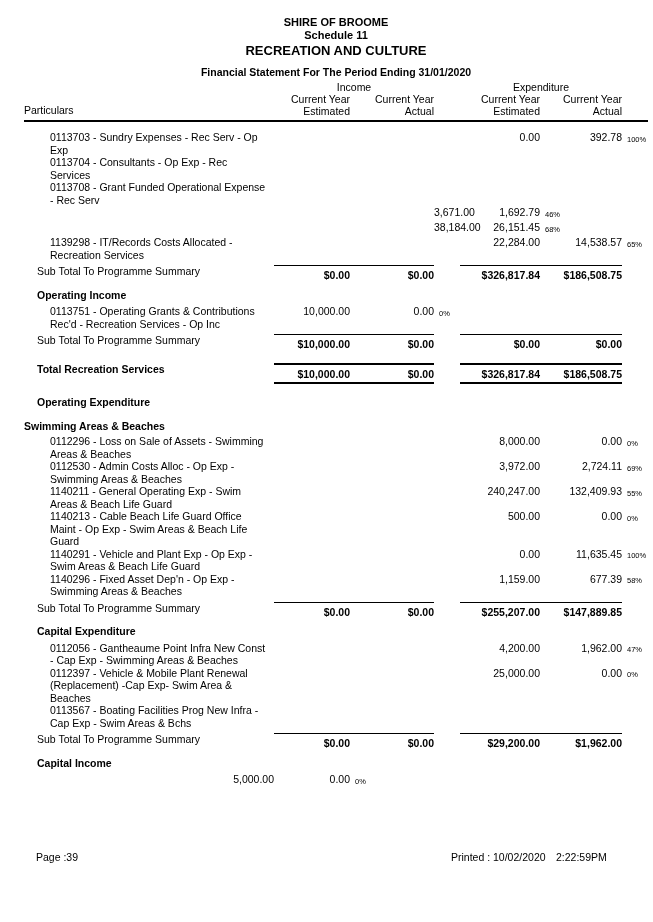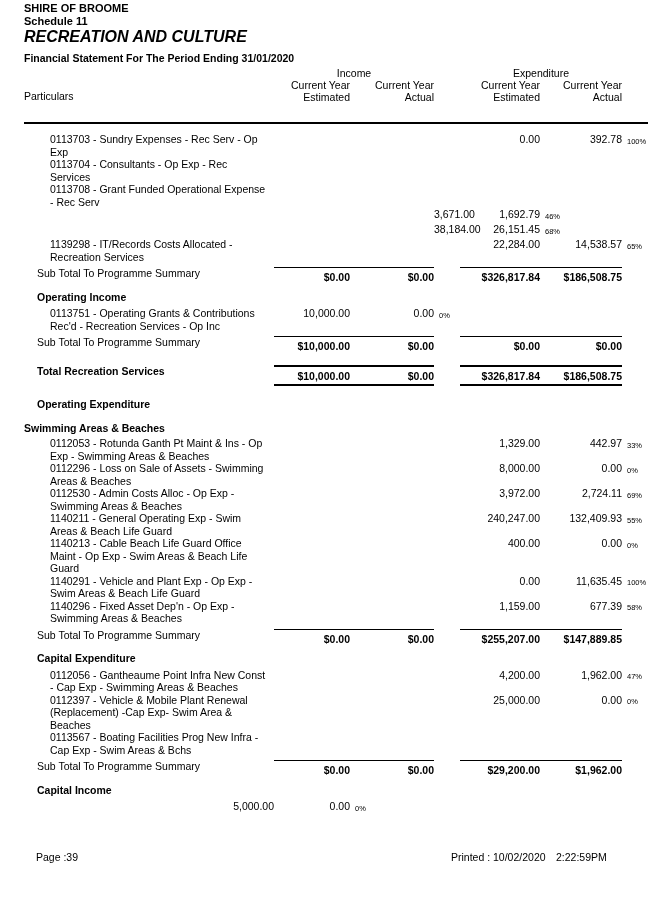--- a/index.html
+++ b/index.html
@@ -5,30 +5,30 @@
   html, body { margin: 0; padding: 0; }
   body {
     width: 653px; height: 922px; background: #ffffff;
     font-family: "Liberation Sans", sans-serif;
     font-size: 10.5px; color: #000;
     position: relative; overflow: hidden;
   }
   .content { position: absolute; left: 24px; right: 5px; top: 0; }
 
   
-  .rpt-header { padding-top: 1px; }
+  .rpt-header { text-align: center; padding-top: 15px; }
   .rpt-org      { font-weight: bold; font-size: 11px; line-height: 14px; }
   .rpt-schedule { font-weight: bold; font-size: 11px; line-height: 13px; }
-  .rpt-title    { font-weight: bold; font-size: 16px; line-height: 17px; font-style: italic; }
+  .rpt-title    { font-weight: bold; font-size: 13px; line-height: 17px; }
   .rpt-stmt     { font-weight: bold; font-size: 10.5px; margin-top: 7px; line-height: 13px; }
 
   
   .grid-cols { display: grid; grid-template-columns: 250px 76px 84px 26px 80px 82px 26px; }
 
-  .thead { border-bottom: 2px solid #000; padding-bottom: 19px; margin-top: 2px; }
+  .thead { border-bottom: 2px solid #000; padding-bottom: 3px; margin-top: 2px; }
   .thead .group-row { grid-column: 1 / -1; display: grid; grid-template-columns: 250px 160px 26px 162px 26px; line-height: 12px; }
   .group-income, .group-exp { text-align: center; }
   .colhead { text-align: right; line-height: 12px; }
   .particulars-head { align-self: end; text-align: left; line-height: 12px; padding-bottom: 1px; margin-top: 8px; }
 
   
   .tbody { padding-top: 9px; }
   .row { line-height: 12.5px; }
   .c-label { text-align: left; padding-right: 6px; }
   .c-num { text-align: right; white-space: nowrap; }
@@ -203,29 +203,20 @@
       <div class="row grid-cols program">
         <div class="c-label">Swimming Areas &amp; Beaches</div>
         <div class="c-num c-ie"></div>
         <div class="c-num c-ia"></div>
         <div class="c-pct c-ip"></div>
         <div class="c-num c-ee"></div>
         <div class="c-num c-ea"></div>
         <div class="c-pct c-ep"></div>
       </div>
       <div class="row grid-cols account">
-        <div class="c-label">0112053 - Rotunda Ganth Pt Maint &amp; Ins - Op Exp - Swimming Areas &amp; Beaches</div>
-        <div class="c-num c-ie"></div>
-        <div class="c-num c-ia"></div>
-        <div class="c-pct c-ip"></div>
-        <div class="c-num c-ee">1,329.00</div>
-        <div class="c-num c-ea">442.97</div>
-        <div class="c-pct c-ep">33%</div>
-      </div>
-      <div class="row grid-cols account">
         <div class="c-label">0112296 - Loss on Sale of Assets - Swimming Areas &amp; Beaches</div>
         <div class="c-num c-ie"></div>
         <div class="c-num c-ia"></div>
         <div class="c-pct c-ip"></div>
         <div class="c-num c-ee">8,000.00</div>
         <div class="c-num c-ea">0.00</div>
         <div class="c-pct c-ep">0%</div>
       </div>
       <div class="row grid-cols account">
         <div class="c-label">0112530 - Admin Costs Alloc - Op Exp - Swimming Areas &amp; Beaches</div>
@@ -243,21 +234,21 @@
         <div class="c-pct c-ip"></div>
         <div class="c-num c-ee">240,247.00</div>
         <div class="c-num c-ea">132,409.93</div>
         <div class="c-pct c-ep">55%</div>
       </div>
       <div class="row grid-cols account">
         <div class="c-label">1140213 - Cable Beach Life Guard Office Maint - Op Exp - Swim Areas &amp; Beach Life Guard</div>
         <div class="c-num c-ie"></div>
         <div class="c-num c-ia"></div>
         <div class="c-pct c-ip"></div>
-        <div class="c-num c-ee">400.00</div>
+        <div class="c-num c-ee">500.00</div>
         <div class="c-num c-ea">0.00</div>
         <div class="c-pct c-ep">0%</div>
       </div>
       <div class="row grid-cols account">
         <div class="c-label">1140291 - Vehicle and Plant Exp - Op Exp - Swim Areas &amp; Beach Life Guard</div>
         <div class="c-num c-ie"></div>
         <div class="c-num c-ia"></div>
         <div class="c-pct c-ip"></div>
         <div class="c-num c-ee">0.00</div>
         <div class="c-num c-ea">11,635.45</div>

